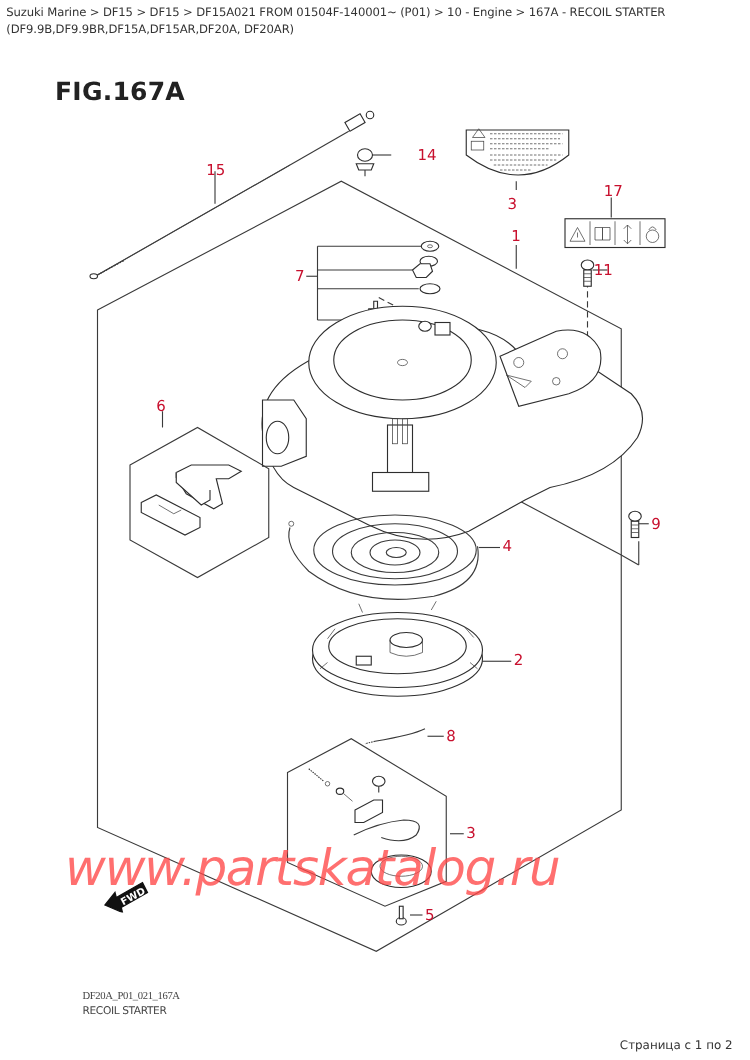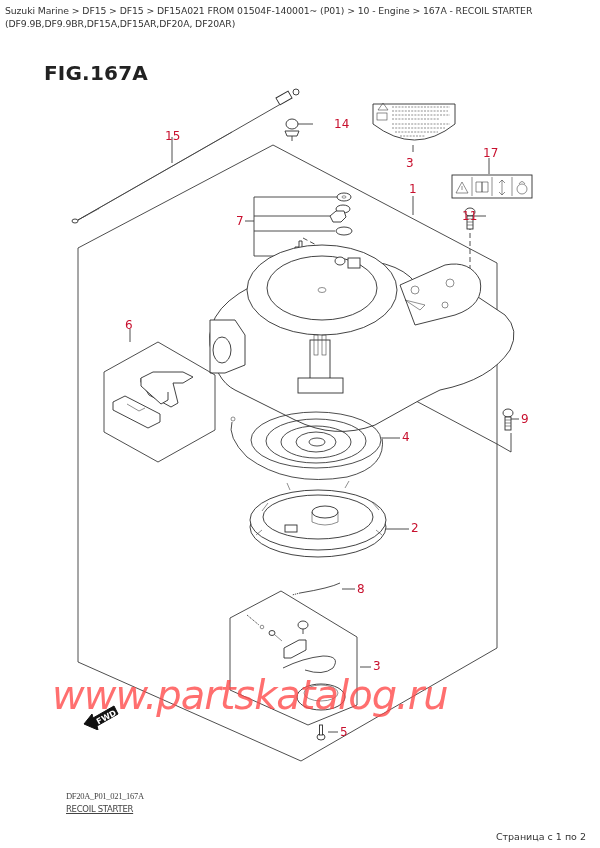--- a/index.html
+++ b/index.html
@@ -5,21 +5,21 @@
   html, body { margin: 0; padding: 0; background: #ffffff; }
   body { width: 600px; height: 848px; position: relative; overflow: hidden; font-family: "DejaVu Sans", sans-serif; }
   .breadcrumb { position: absolute; left: 5px; top: 4px; width: 590px; font-size: 9.3px; line-height: 13px; color: #333333; letter-spacing: -0.1px; }
   .fig-title { position: absolute; left: 44px; top: 61px; font-size: 20px; font-weight: bold; color: #222222; letter-spacing: 0.2px; }
   .diagram { position: absolute; left: 0; top: 0; width: 600px; height: 848px; }
   .diagram .ln { stroke: #3a3a3a; stroke-width: 0.9; fill: none; }
   .diagram .part { stroke: #2e2e2e; stroke-width: 0.9; fill: #ffffff; }
   .diagram .thin { stroke: #444444; stroke-width: 0.6; fill: none; }
   .callout { position: absolute; font-size: 12px; color: #c8102e; font-family: "DejaVu Sans", sans-serif; }
   .footer-code { position: absolute; left: 66px; top: 791px; font-size: 8.5px; color: #444444; font-family: Liberation Serif, serif; letter-spacing: -0.3px; }
-  .footer-name { position: absolute; left: 66px; top: 804px; font-size: 8.5px; color: #444444; font-family: "DejaVu Sans", sans-serif; letter-spacing: -0.3px; text-decoration: underline; }
+  .footer-name { position: absolute; left: 66px; top: 804px; font-size: 8.5px; color: #444444; font-family: "DejaVu Sans", sans-serif; letter-spacing: -0.3px; }
   .watermark { position: absolute; left: 52px; top: 672px; font-size: 40px; font-weight: normal; font-style: italic; color: rgba(255, 70, 70, 0.78); font-family: "DejaVu Sans", sans-serif; letter-spacing: -1px; white-space: nowrap; text-align: center; }
   .pager { position: absolute; right: 14px; top: 831px; font-size: 9.5px; color: #333333; }
   .fwd { position: absolute; left: 82px; top: 700px; }
 </style>
 </head>
 <body>
 
 <div class="breadcrumb">Suzuki Marine &gt; DF15 &gt; DF15 &gt; DF15A021 FROM 01504F-140001~ (P01) &gt; 10 - Engine &gt; 167A - RECOIL STARTER (DF9.9B,DF9.9BR,DF15A,DF15AR,DF20A, DF20AR)</div>
 <div class="fig-title">FIG.167A</div>
 
@@ -206,21 +206,21 @@
   <span class="callout" style="left:409px;top:182px;">1</span>
   <span class="callout" style="left:411px;top:521px;">2</span>
   <span class="callout" style="left:373px;top:659px;">3</span>
   <span class="callout" style="left:402px;top:430px;">4</span>
   <span class="callout" style="left:340px;top:725px;">5</span>
   <span class="callout" style="left:125px;top:318px;">6</span>
   <span class="callout" style="left:236px;top:214px;">7</span>
   <span class="callout" style="left:357px;top:582px;">8</span>
   <span class="callout" style="left:521px;top:412px;">9</span>
   <span class="callout" style="left:165px;top:129px;">15</span>
-  <span class="callout" style="left:462px;top:209px;text-align:center;">11</span>
+  <span class="callout" style="left:475px;top:209px;text-align:center;">11</span>
   <span class="callout" style="left:483px;top:146px;">17</span>
   <span class="callout" style="left:406px;top:156px;">3</span>
   <span class="callout" style="left:316px;top:117px;margin-left:18px;">14</span>
 </div>
 
 <svg class="fwd" width="40" height="30" viewBox="0 0 40 30" xmlns="http://www.w3.org/2000/svg">
   <polygon points="2,24 10,14 11,18 32,6 36,14 15,26 16,30" fill="#111111" stroke="#111111" stroke-width="1"></polygon>
   <text x="14" y="21" font-size="8" font-weight="bold" fill="#ffffff" font-family="DejaVu Sans, sans-serif" transform="rotate(-28 22 18)">FWD</text>
 </svg>
 

